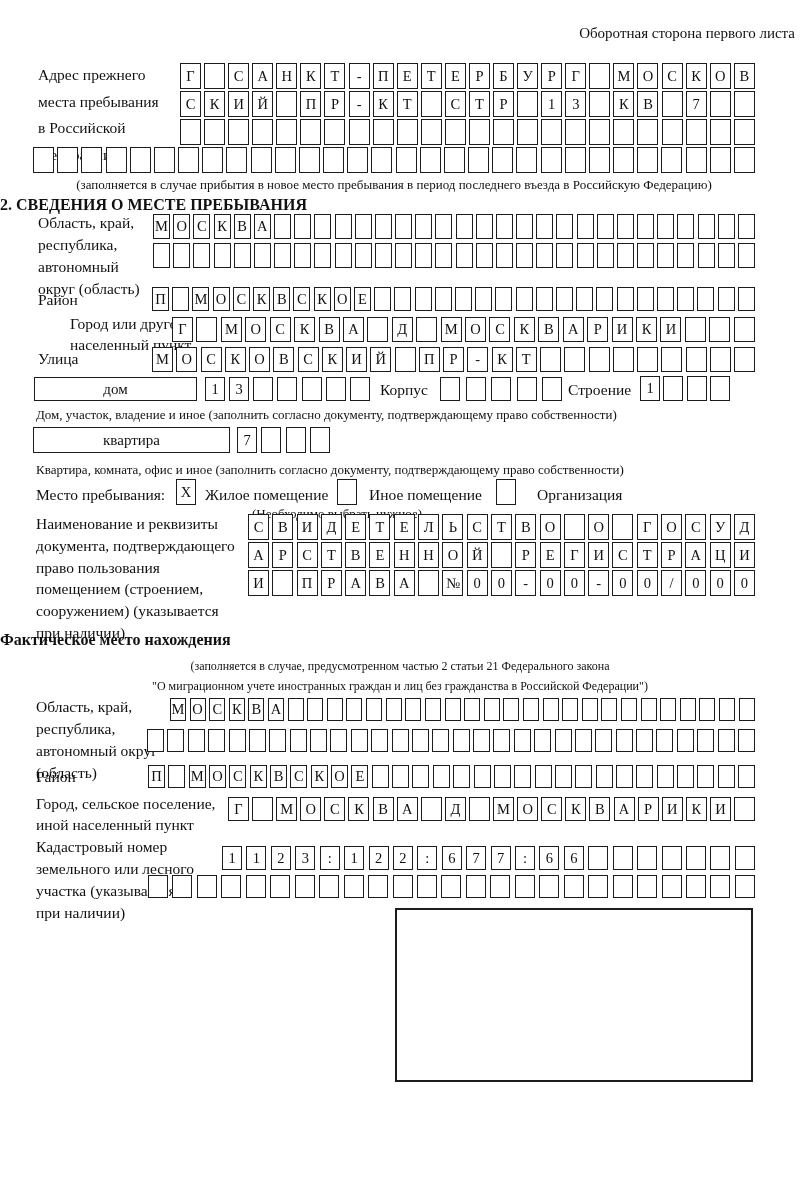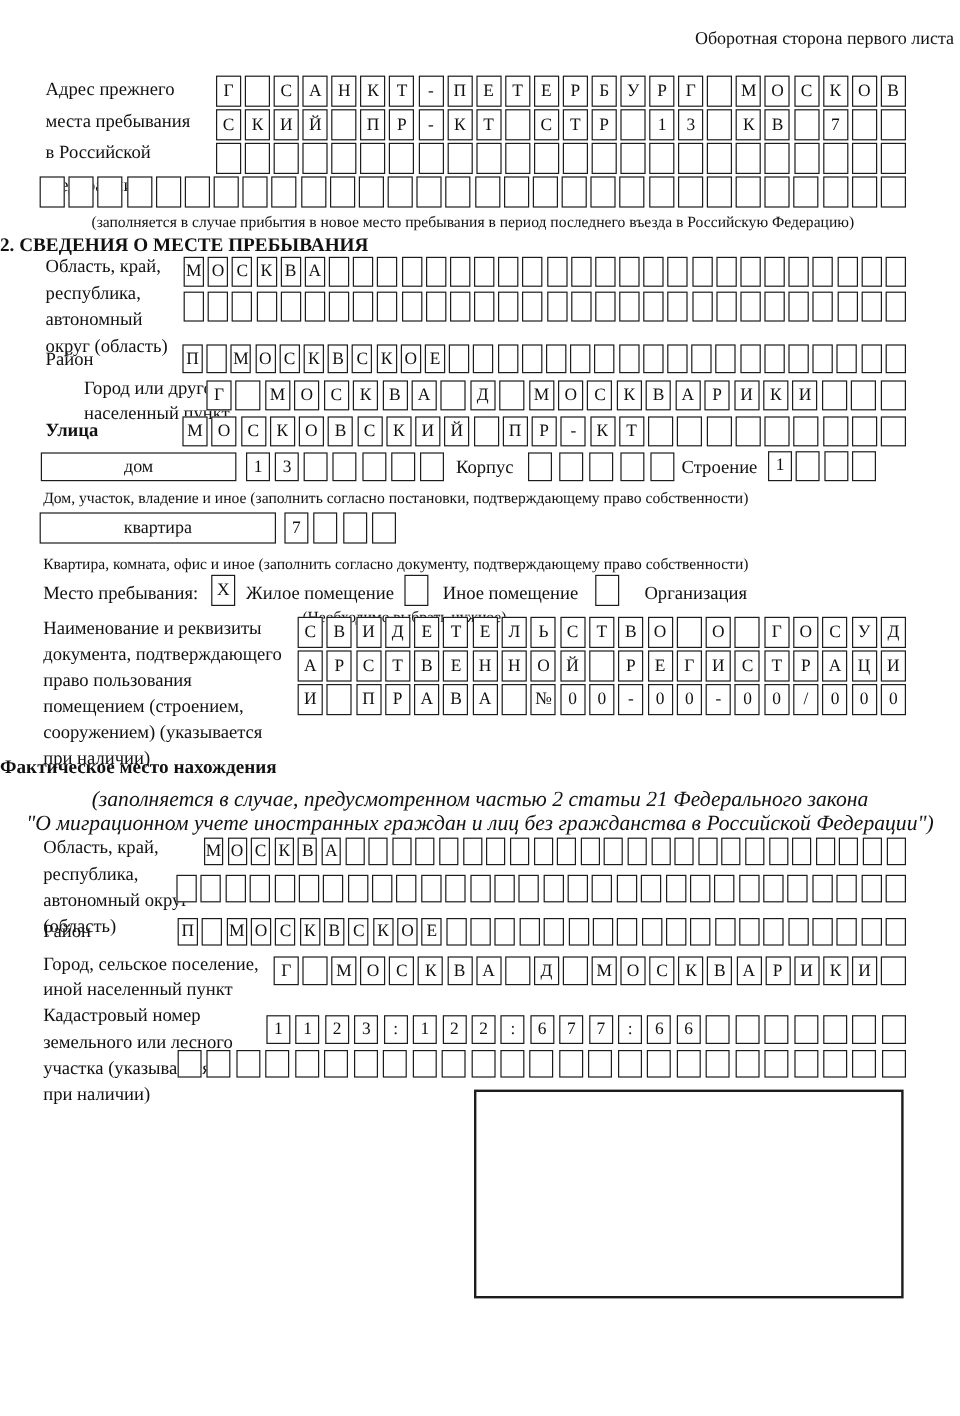--- a/index.html
+++ b/index.html
@@ -269,21 +269,21 @@
       <span class="cell">А</span>
       <span class="cell">Р</span>
       <span class="cell">И</span>
       <span class="cell">К</span>
       <span class="cell">И</span>
       <span class="cell"></span>
       <span class="cell"></span>
       <span class="cell"></span>
     </div>
 
-  <div class="lbl" style="left:38px;top:348px;font-weight:bold;">Улица</div>
+  <div class="lbl" style="left:38px;top:348px;">Улица</div>
   <div class="boxrow" style="left:152px;top:347px;width:603px;--bw:21px;--bh:25px;">
       <span class="cell">М</span>
       <span class="cell">О</span>
       <span class="cell">С</span>
       <span class="cell">К</span>
       <span class="cell">О</span>
       <span class="cell">В</span>
       <span class="cell">С</span>
       <span class="cell">К</span>
       <span class="cell">И</span>
@@ -323,21 +323,21 @@
       <span class="cell"></span>
       <span class="cell"></span>
     </div>
   <div class="lbl" style="left:568px;top:379px;">Строение</div>
   <div class="boxrow" style="left:640px;top:376px;width:90px;--bw:20px;--bh:25px;">
       <span class="cell">1</span>
       <span class="cell"></span>
       <span class="cell"></span>
       <span class="cell"></span>
     </div>
-  <div class="note" style="left:36px;top:406px;">Дом, участок, владение и иное (заполнить согласно постановки, подтверждающему право собственности)</div>
+  <div class="note" style="left:36px;top:406px;">Дом, участок, владение и иное (заполнить согласно документу, подтверждающему право собственности)</div>
 
   <div class="widebox" style="left:33px;top:427px;width:197px;height:26px;">квартира</div>
   <div class="boxrow" style="left:237px;top:427px;width:93px;--bw:20px;--bh:26px;">
       <span class="cell">7</span>
       <span class="cell"></span>
       <span class="cell"></span>
       <span class="cell"></span>
     </div>
   <div class="note" style="left:36px;top:461px;">Квартира, комната, офис и иное (заполнить согласно документу, подтверждающему право собственности)</div>
 
@@ -420,21 +420,21 @@
       <span class="cell">-</span>
       <span class="cell">0</span>
       <span class="cell">0</span>
       <span class="cell">/</span>
       <span class="cell">0</span>
       <span class="cell">0</span>
       <span class="cell">0</span>
     </div>
 
   <div class="title" style="left:0;top:631px;width:800px;">Фактическое место нахождения</div>
-  <div class="note center" style="left:0;top:656px;width:800px;font-size:18px;line-height:20px;font-style:italic;">(заполняется в случае, предусмотренном частью 2 статьи 21 Федерального закона
+  <div class="note center" style="left:0;top:656px;width:800px;font-size:12px;line-height:20px;">(заполняется в случае, предусмотренном частью 2 статьи 21 Федерального закона
 "О миграционном учете иностранных граждан и лиц без гражданства в Российской Федерации")</div>
 
   <div class="lbl" style="left:36px;top:696px;">Область, край,
 республика,
 автономный округ
 (область)</div>
   <div class="boxrow" style="left:170px;top:698px;width:585px;--bw:16px;--bh:23px;">
       <span class="cell">М</span>
       <span class="cell">О</span>
       <span class="cell">С</span>

